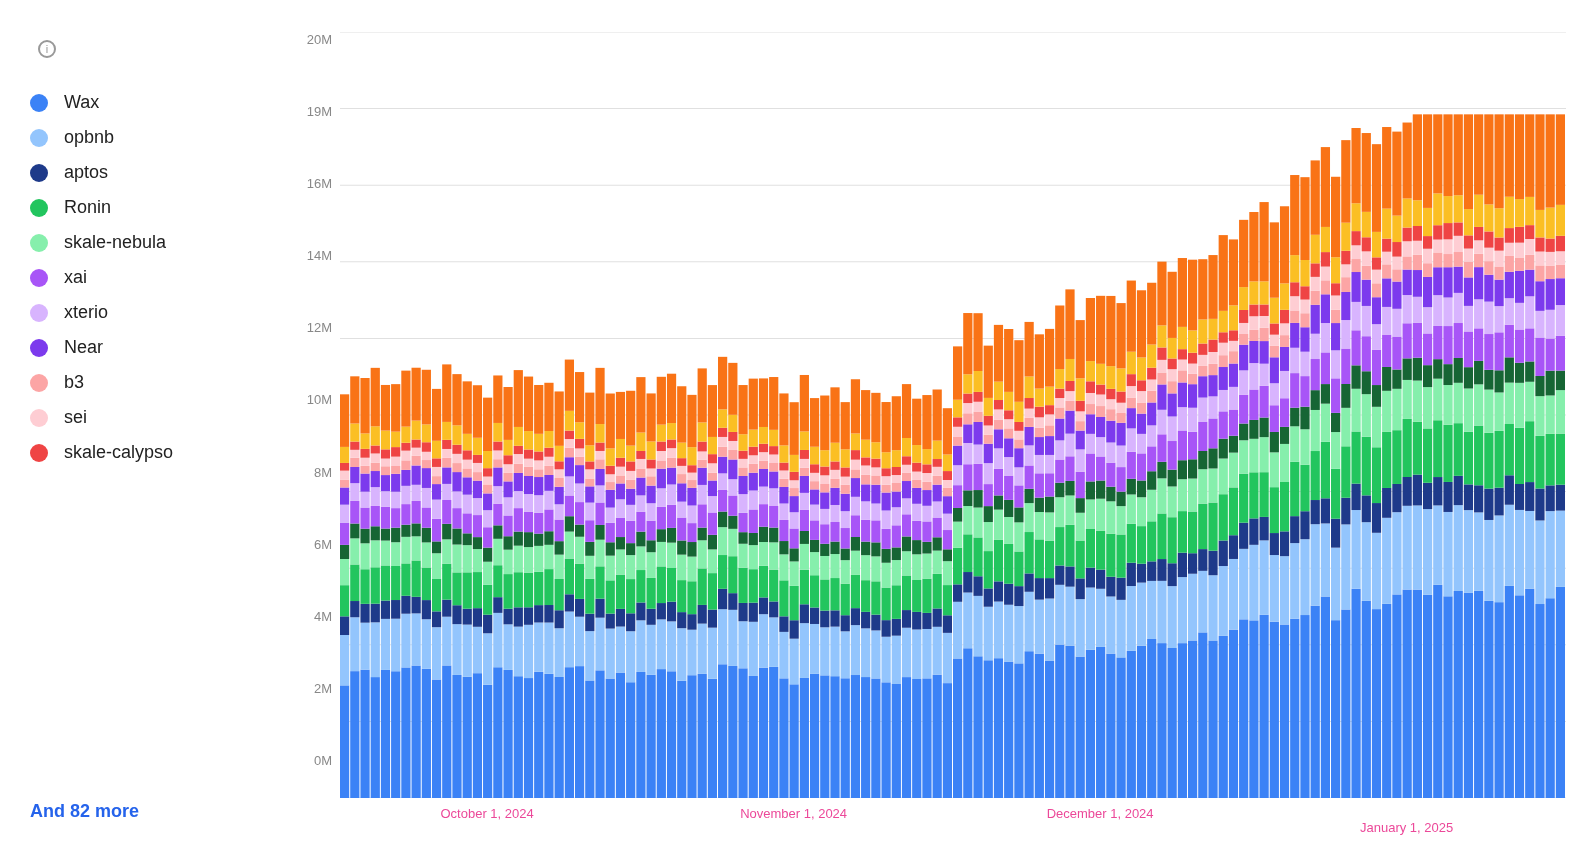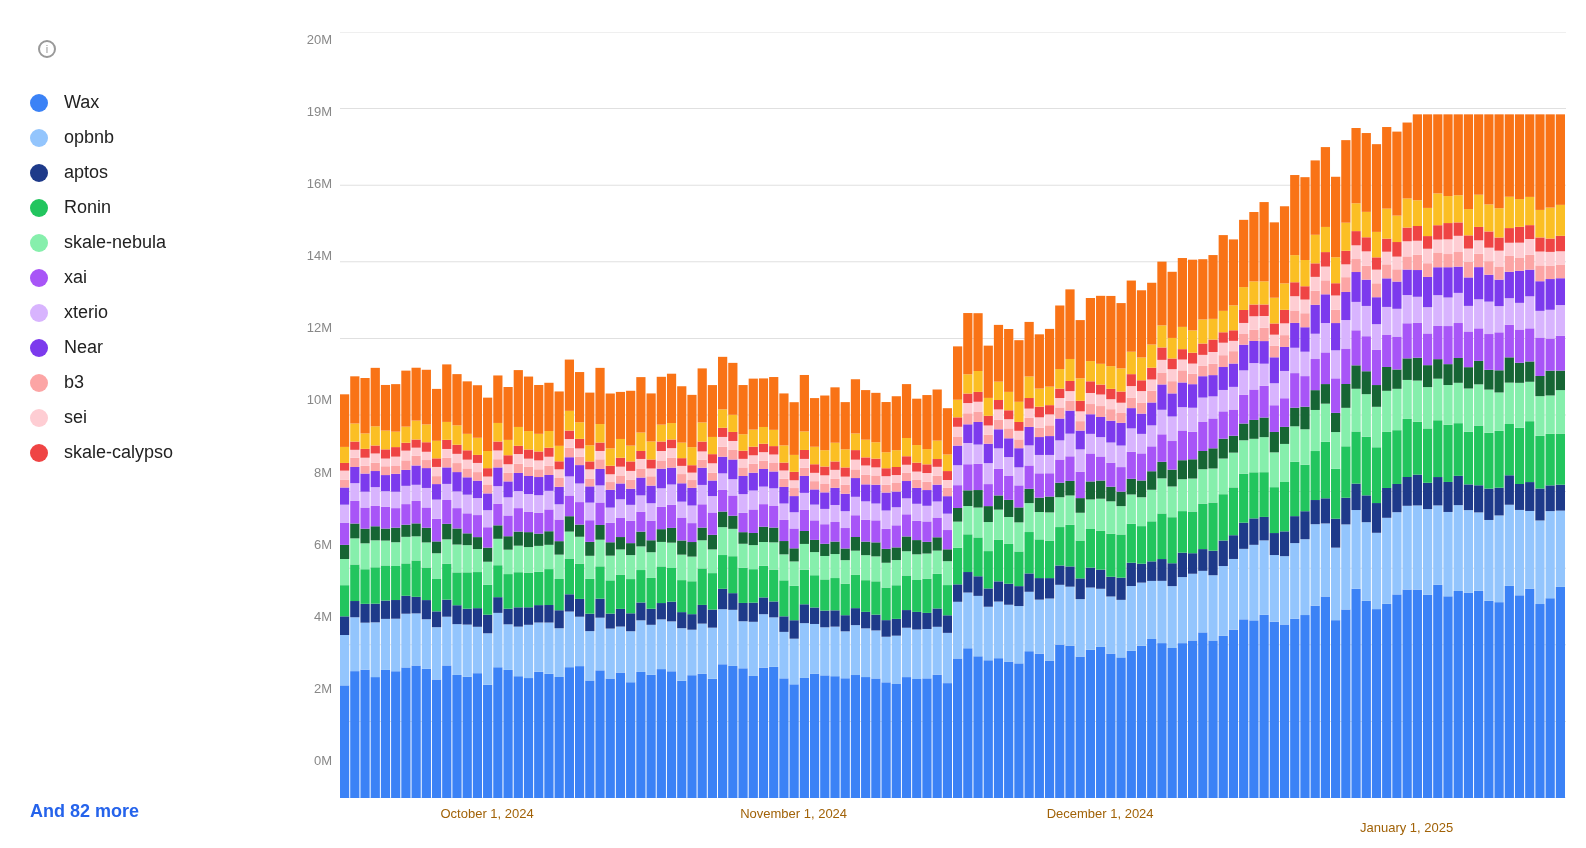--- a/index.html
+++ b/index.html
@@ -124,21 +124,21 @@
       height: 30px;
       display: flex;
       align-items: center;
       position: relative;
       margin-left: 50px;
     }
 
     .x-label {
       position: absolute;
       font-size: 13px;
-      color: #a16207;
+      color: #ec4899;
       transform: translateX(-50%);
     }
 
     svg.chart-svg {
       width: 100%;
       height: 100%;
     }
   </style>
 </head>
 <body>

